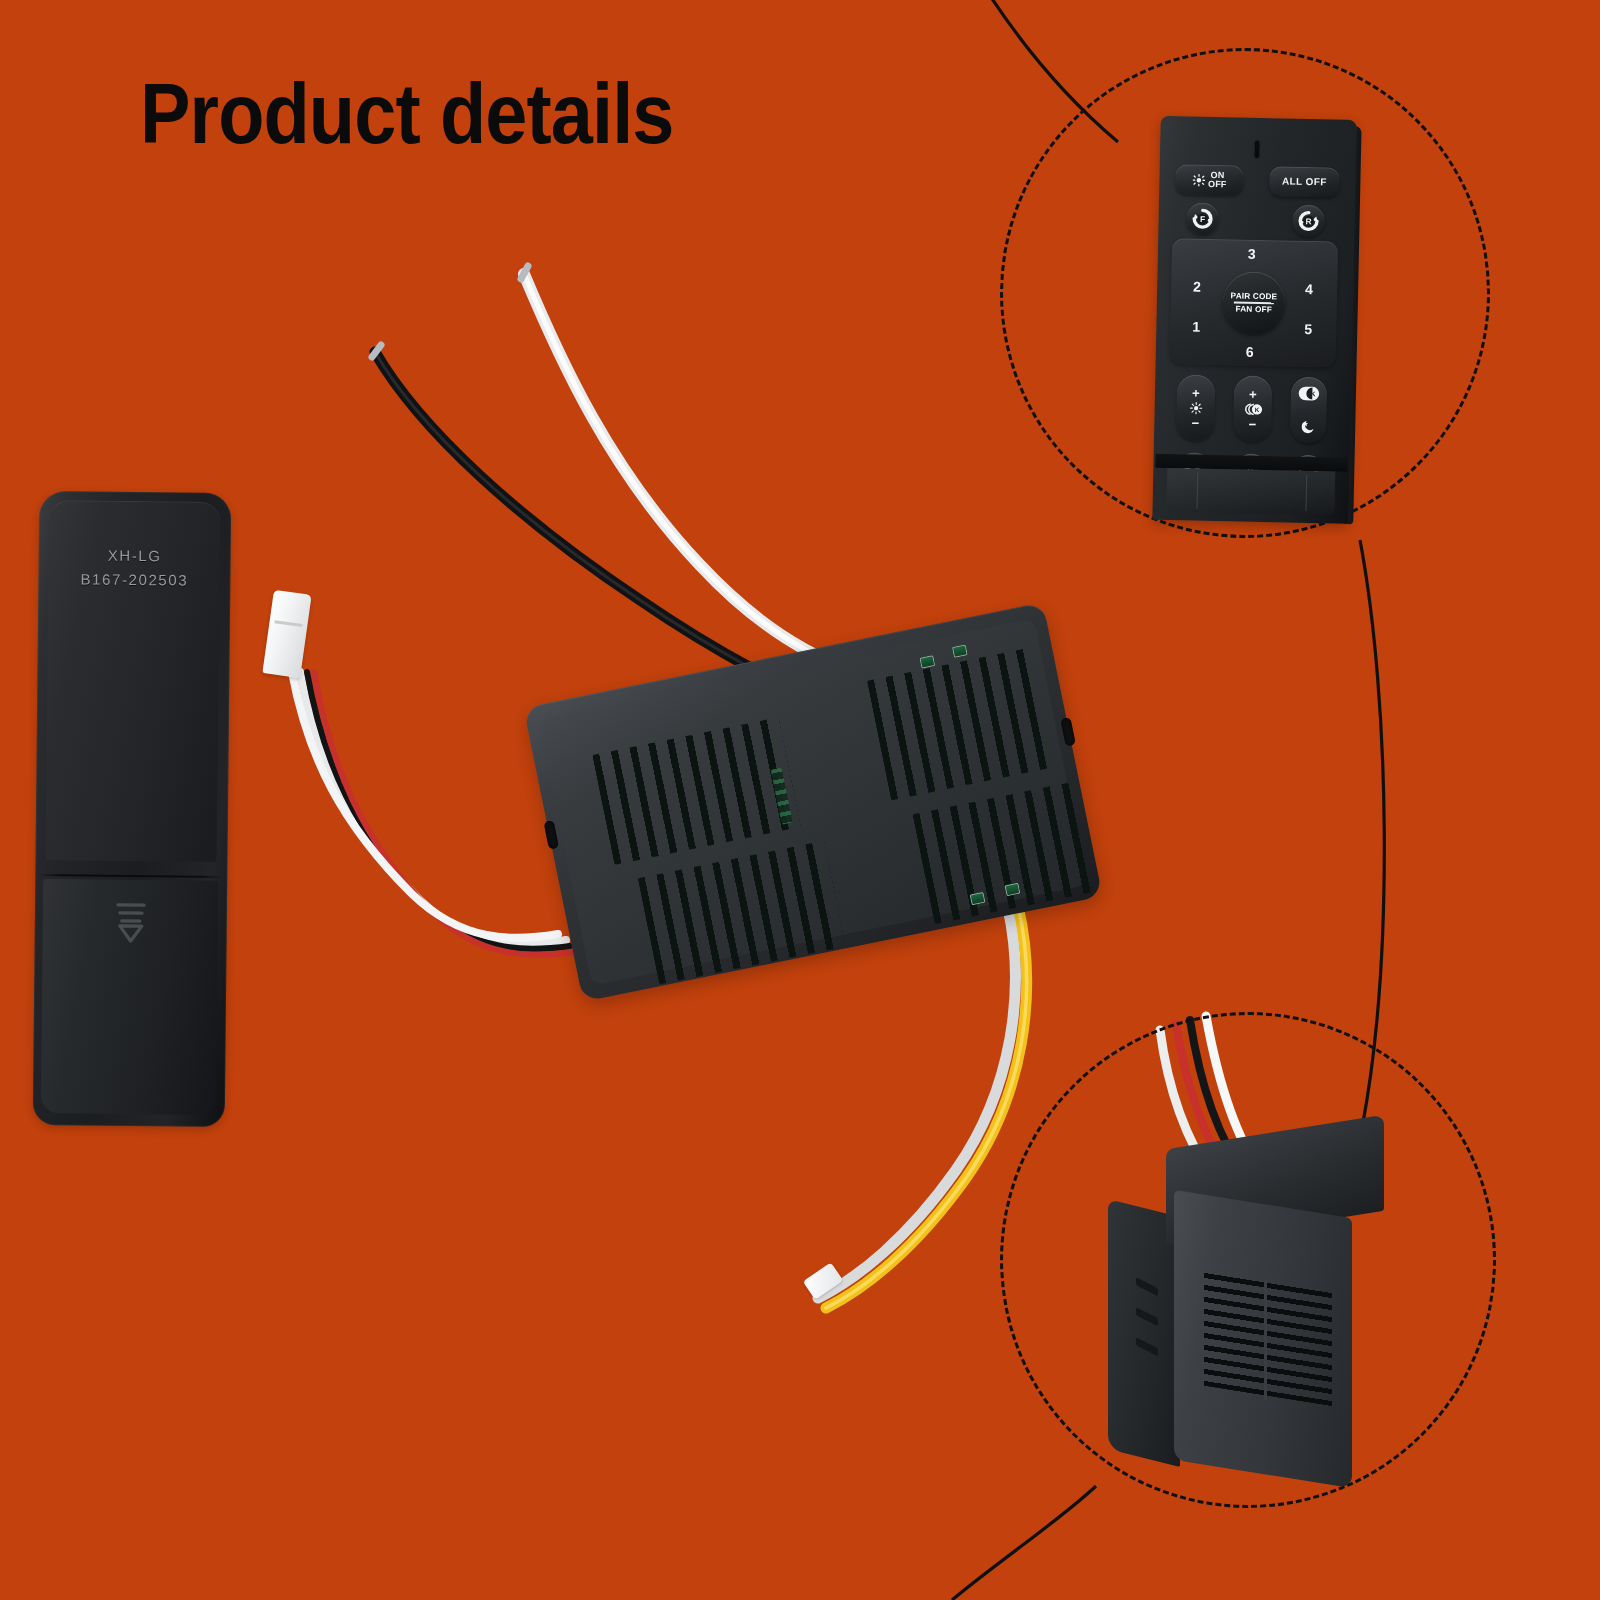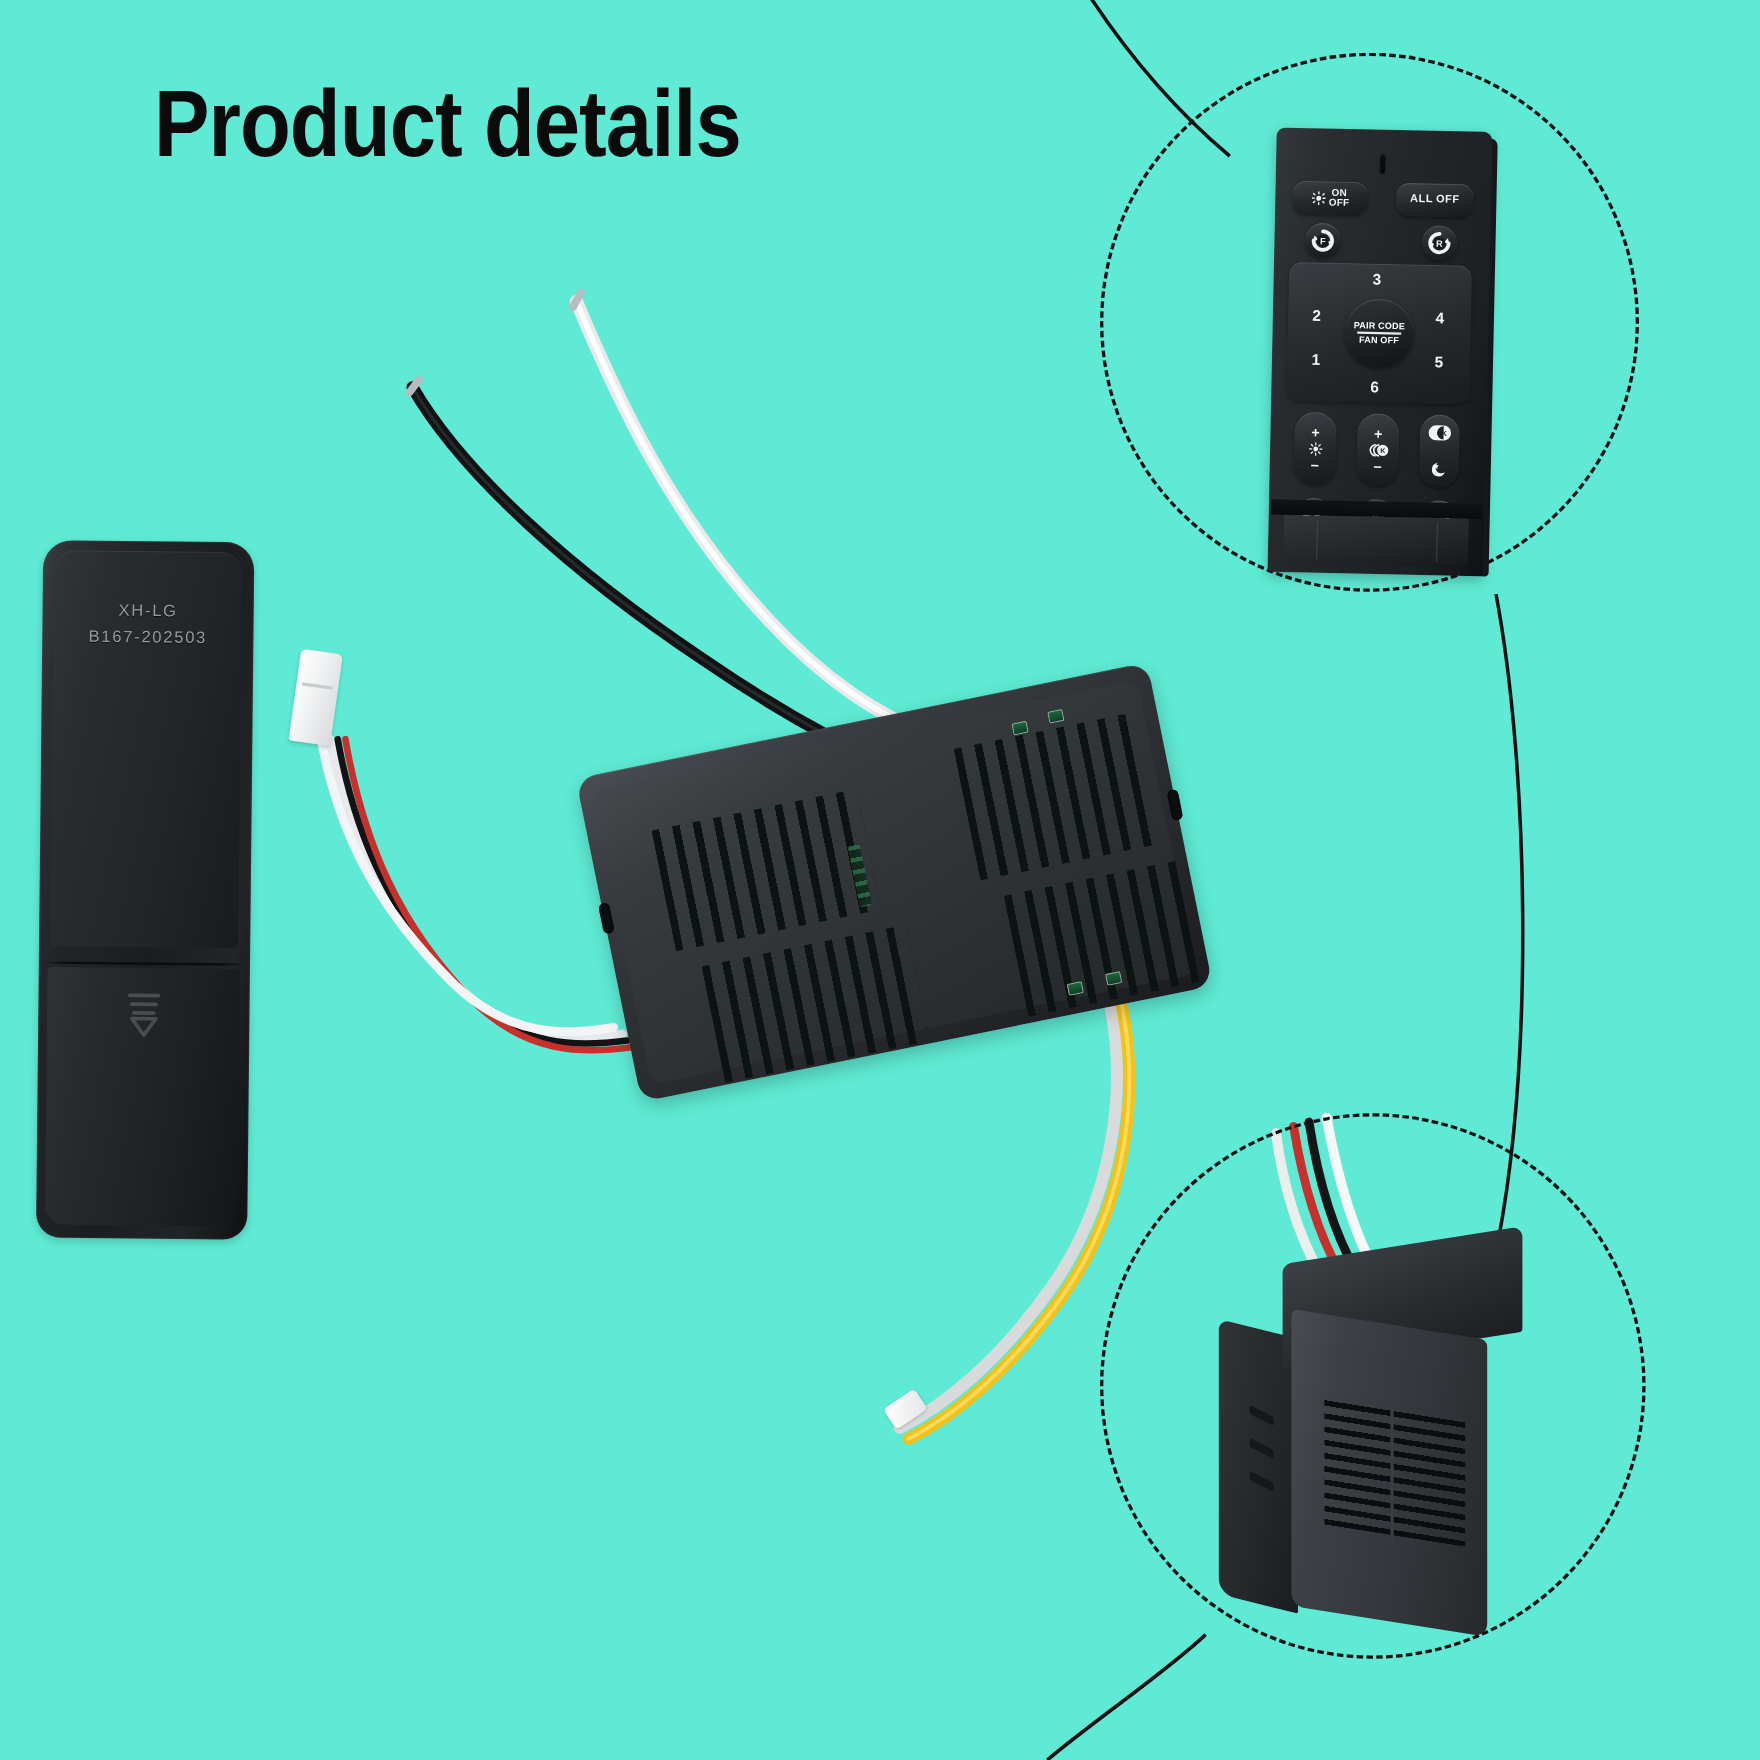--- a/index.html
+++ b/index.html
@@ -1,17 +1,17 @@
 <!DOCTYPE html>
 <html><head>
 <meta charset="utf-8">
 <style>
   html,body{margin:0;padding:0;background:#ffffff;}
   body{width:1600px;height:1600px;font-family:"Liberation Sans",sans-serif;overflow:hidden;}
-  #stage{position:relative;width:1600px;height:1600px;background:#5eead4;}
+  #stage{position:relative;width:1600px;height:1600px;background:#c2410c;}
 
   
   #title{
     position:absolute;left:140px;top:70px;
     font-family:"Liberation Sans",sans-serif;
     font-weight:700;font-size:86px;letter-spacing:-1px;
     color:#0b0b0b;line-height:1;
     transform:scaleX(.88);transform-origin:left top;
     white-space:nowrap;
   }

